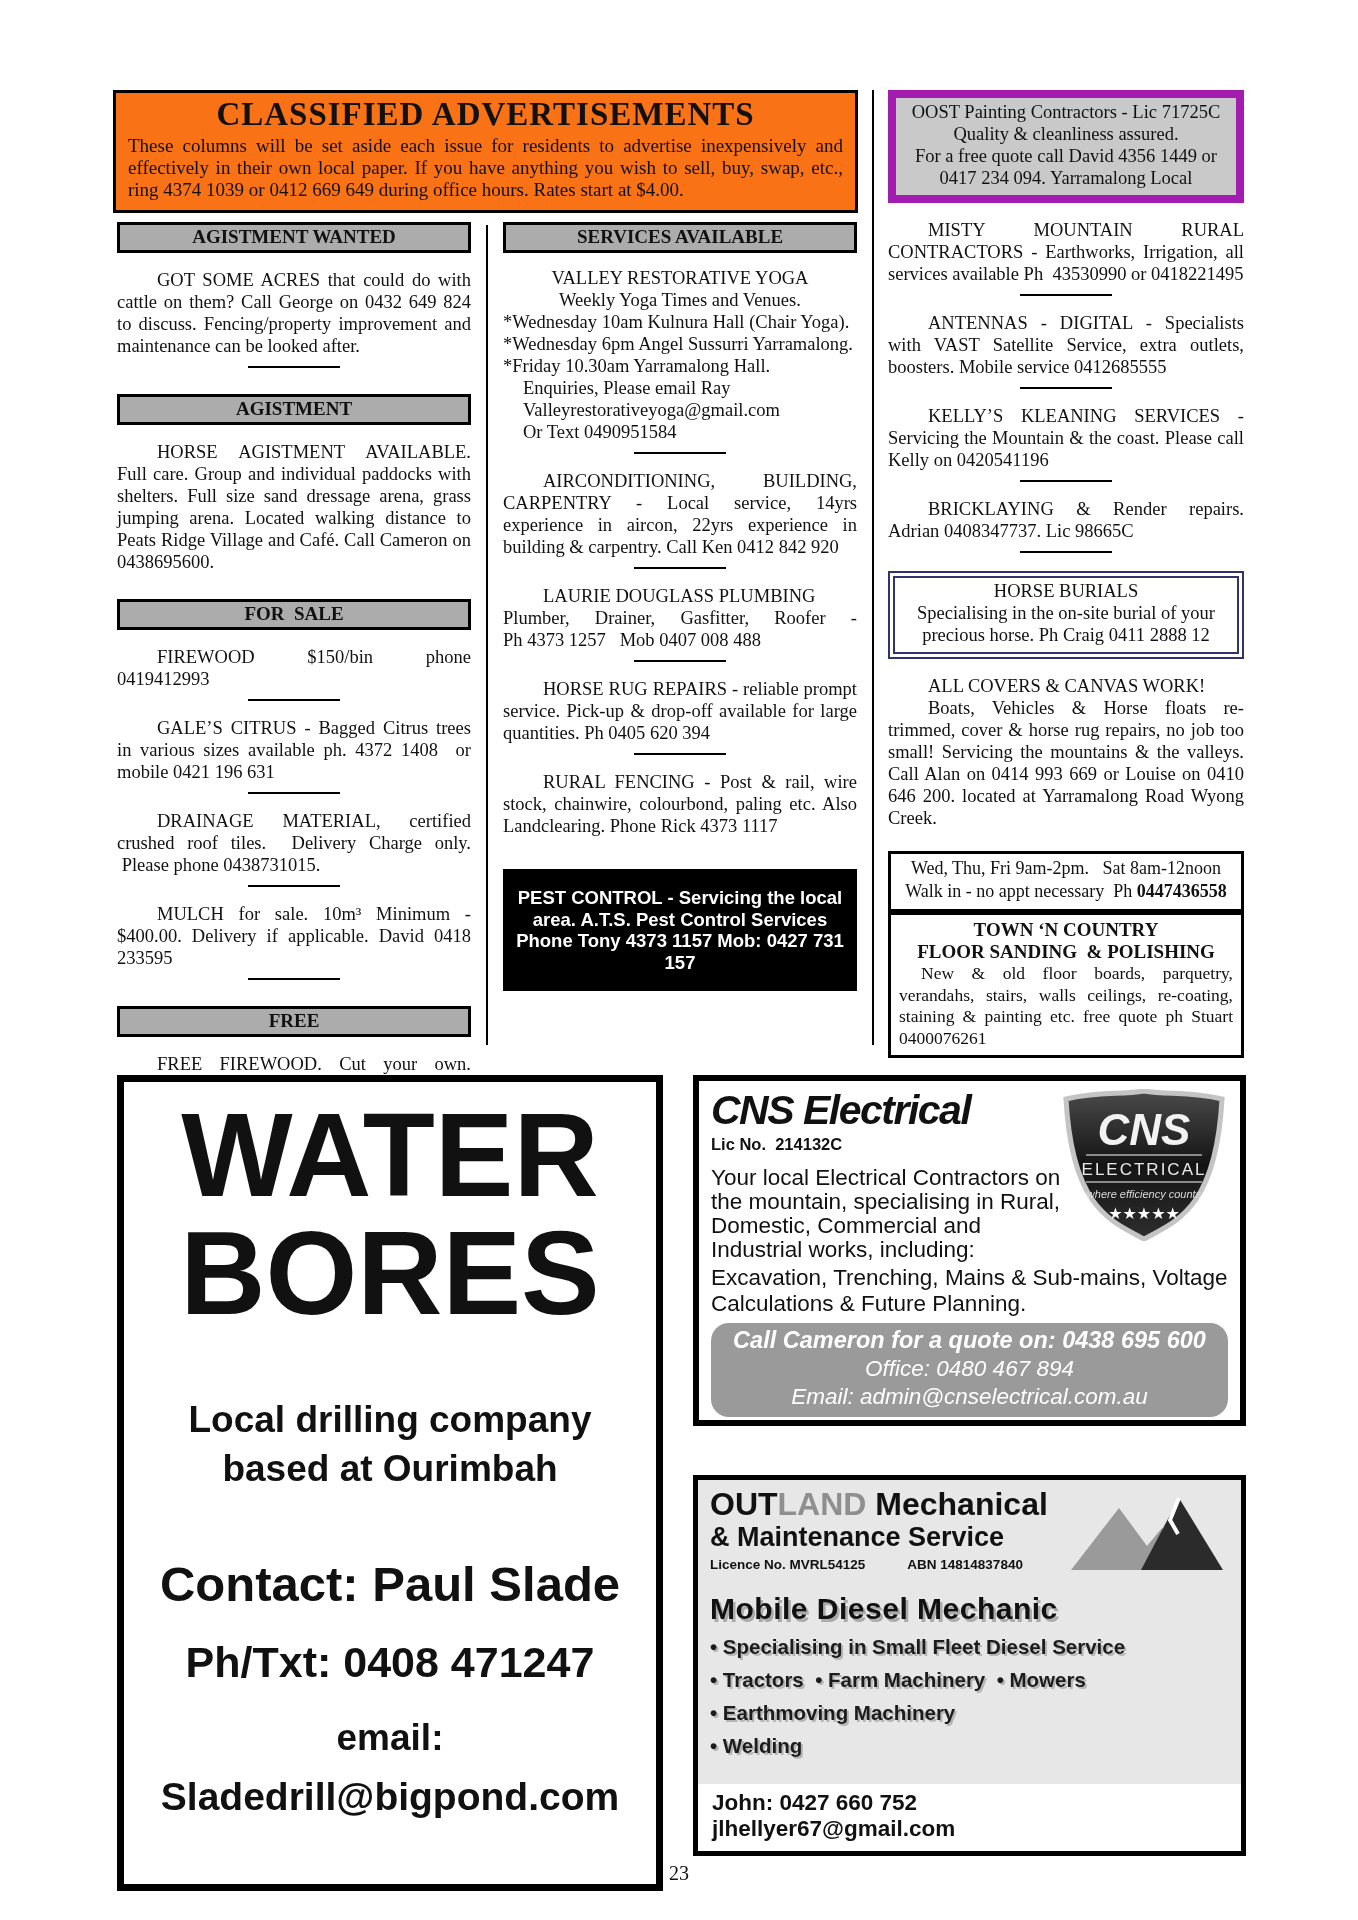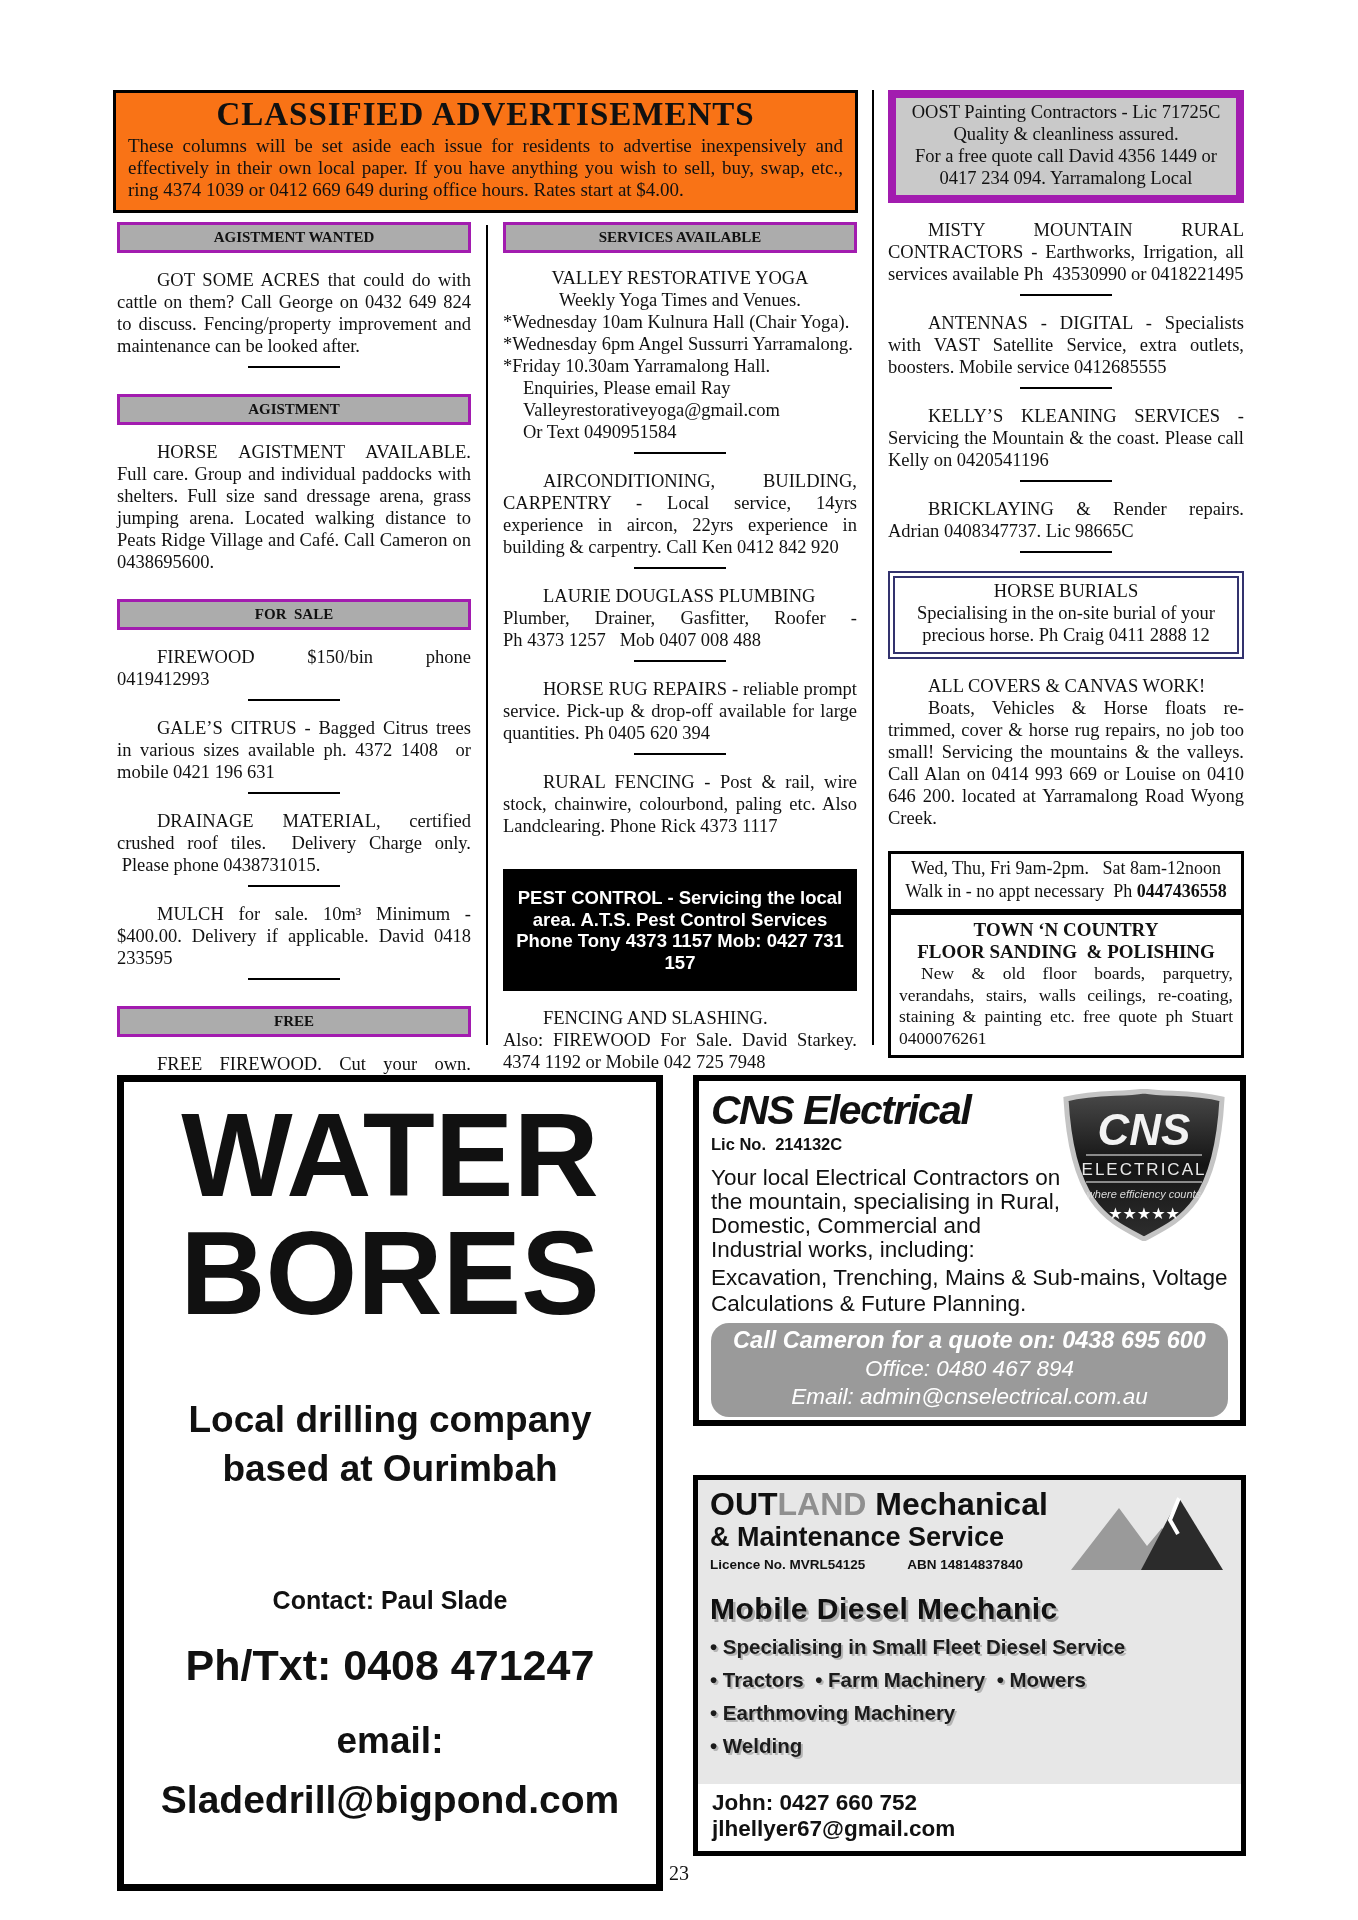--- a/index.html
+++ b/index.html
@@ -15,21 +15,21 @@
   .vrule { position: absolute; width: 2px; background: #000; }
   .v1 { left: 486px; top: 225px; height: 820px; }
   .v2 { left: 872px; top: 90px; height: 955px; }
 
   
   .col { position: absolute; font-size: 18.5px; line-height: 22px; }
   .col1 { left: 117px; top: 222px; width: 354px; }
   .col2 { left: 503px; top: 222px; width: 354px; }
   .col3 { left: 888px; top: 90px; width: 356px; }
 
-  .secbar { background: #acacac; border: 3px solid #a21caf; text-align: center; font-weight: bold; font-size: 15px; padding: 1px 0 2px; }
+  .secbar { background: #acacac; border: 3px solid #000000; text-align: center; font-weight: bold; font-size: 19px; padding: 1px 0 2px; }
   .mt26 { margin-top: 26px; }
   .ad { margin: 16px 0 0; text-align: justify; text-indent: 40px; }
   .noindent { text-indent: 0; }
   .nomargin { margin-top: 0; }
   .hdiv { width: 92px; border-top: 2px solid #000; margin: 9px auto 0; height: 0; }
 
   
   .yoga { margin-top: 14px; }
   .yl { margin: 0; }
   .yl-center { text-align: center; }
@@ -60,21 +60,21 @@
   
   .floorbox { border: 3px solid #000; padding: 4px 8px 6px; }
   .fl-t { text-align: center; font-weight: bold; font-size: 19px; line-height: 21.5px; }
   .fl-body { margin-top: 1px; font-size: 17.5px; line-height: 21.5px; text-align: justify; text-indent: 22px; }
 
   
   .water { position: absolute; left: 117px; top: 1075px; width: 546px; height: 816px; border: 7px solid #000; background: #fff; text-align: center; font-family: "Liberation Sans", sans-serif; font-weight: bold; }
   .wb-big { font-size: 118px; line-height: 1.0; margin-top: 14px; }
   .wb-big2 { margin-top: 0; }
   .wb-tag { font-size: 37px; line-height: 1.32; margin-top: 64px; }
-  .wb-contact { font-size: 25px; margin-top: 92px; }
+  .wb-contact { font-size: 49px; margin-top: 62px; }
   .wb-phone { font-size: 43px; margin-top: 26px; }
   .wb-email-label { font-size: 37px; margin-top: 30px; }
   .wb-email { font-size: 39px; margin-top: 16px; }
 
   
   .cns { position: absolute; left: 693px; top: 1075px; width: 553px; height: 351px; border: 6px solid #000; padding: 6px 12px; font-family: "Liberation Sans", sans-serif; background: #fff; }
   .cns-brand { font-size: 41px; font-weight: bold; font-style: italic; letter-spacing: -1.5px; }
   .cns-lic { font-size: 16.5px; font-weight: bold; margin-top: 1px; }
   .cns-shield { position: absolute; top: 8px; right: 10px; width: 172px; height: 152px; }
   .cns-body1 { font-size: 22.5px; line-height: 24px; margin-top: 12px; width: 358px; }
@@ -158,24 +158,20 @@
     </div>
     <div class="hdiv"></div>
 
     <p class="ad">HORSE RUG REPAIRS - reliable prompt service. Pick-up &amp; drop-off available for large quantities. Ph 0405 620 394</p>
     <div class="hdiv"></div>
 
     <p class="ad">RURAL FENCING - Post &amp; rail, wire stock, chainwire, colourbond, paling etc. Also Landclearing. Phone Rick 4373 1117</p>
 
     <div class="pest">PEST CONTROL - Servicing the local area. A.T.S. Pest Control Services Phone Tony 4373 1157 Mob: 0427 731 157</div>
 
-    <div>
-      <p class="title-line">FENCING AND SLASHING.</p>
-      <p class="ad noindent nomargin">Also: FIREWOOD For Sale. David Starkey. 4374 1192 or Mobile 042 725 7948</p>
-    </div>
   </div>
 
   <div class="col col3">
     <div class="oost">
       <div>OOST Painting Contractors - Lic 71725C</div>
       <div>Quality &amp; cleanliness assured.</div>
       <div>For a free quote call David 4356 1449 or</div>
       <div>0417 234 094. Yarramalong Local</div>
     </div>
 

